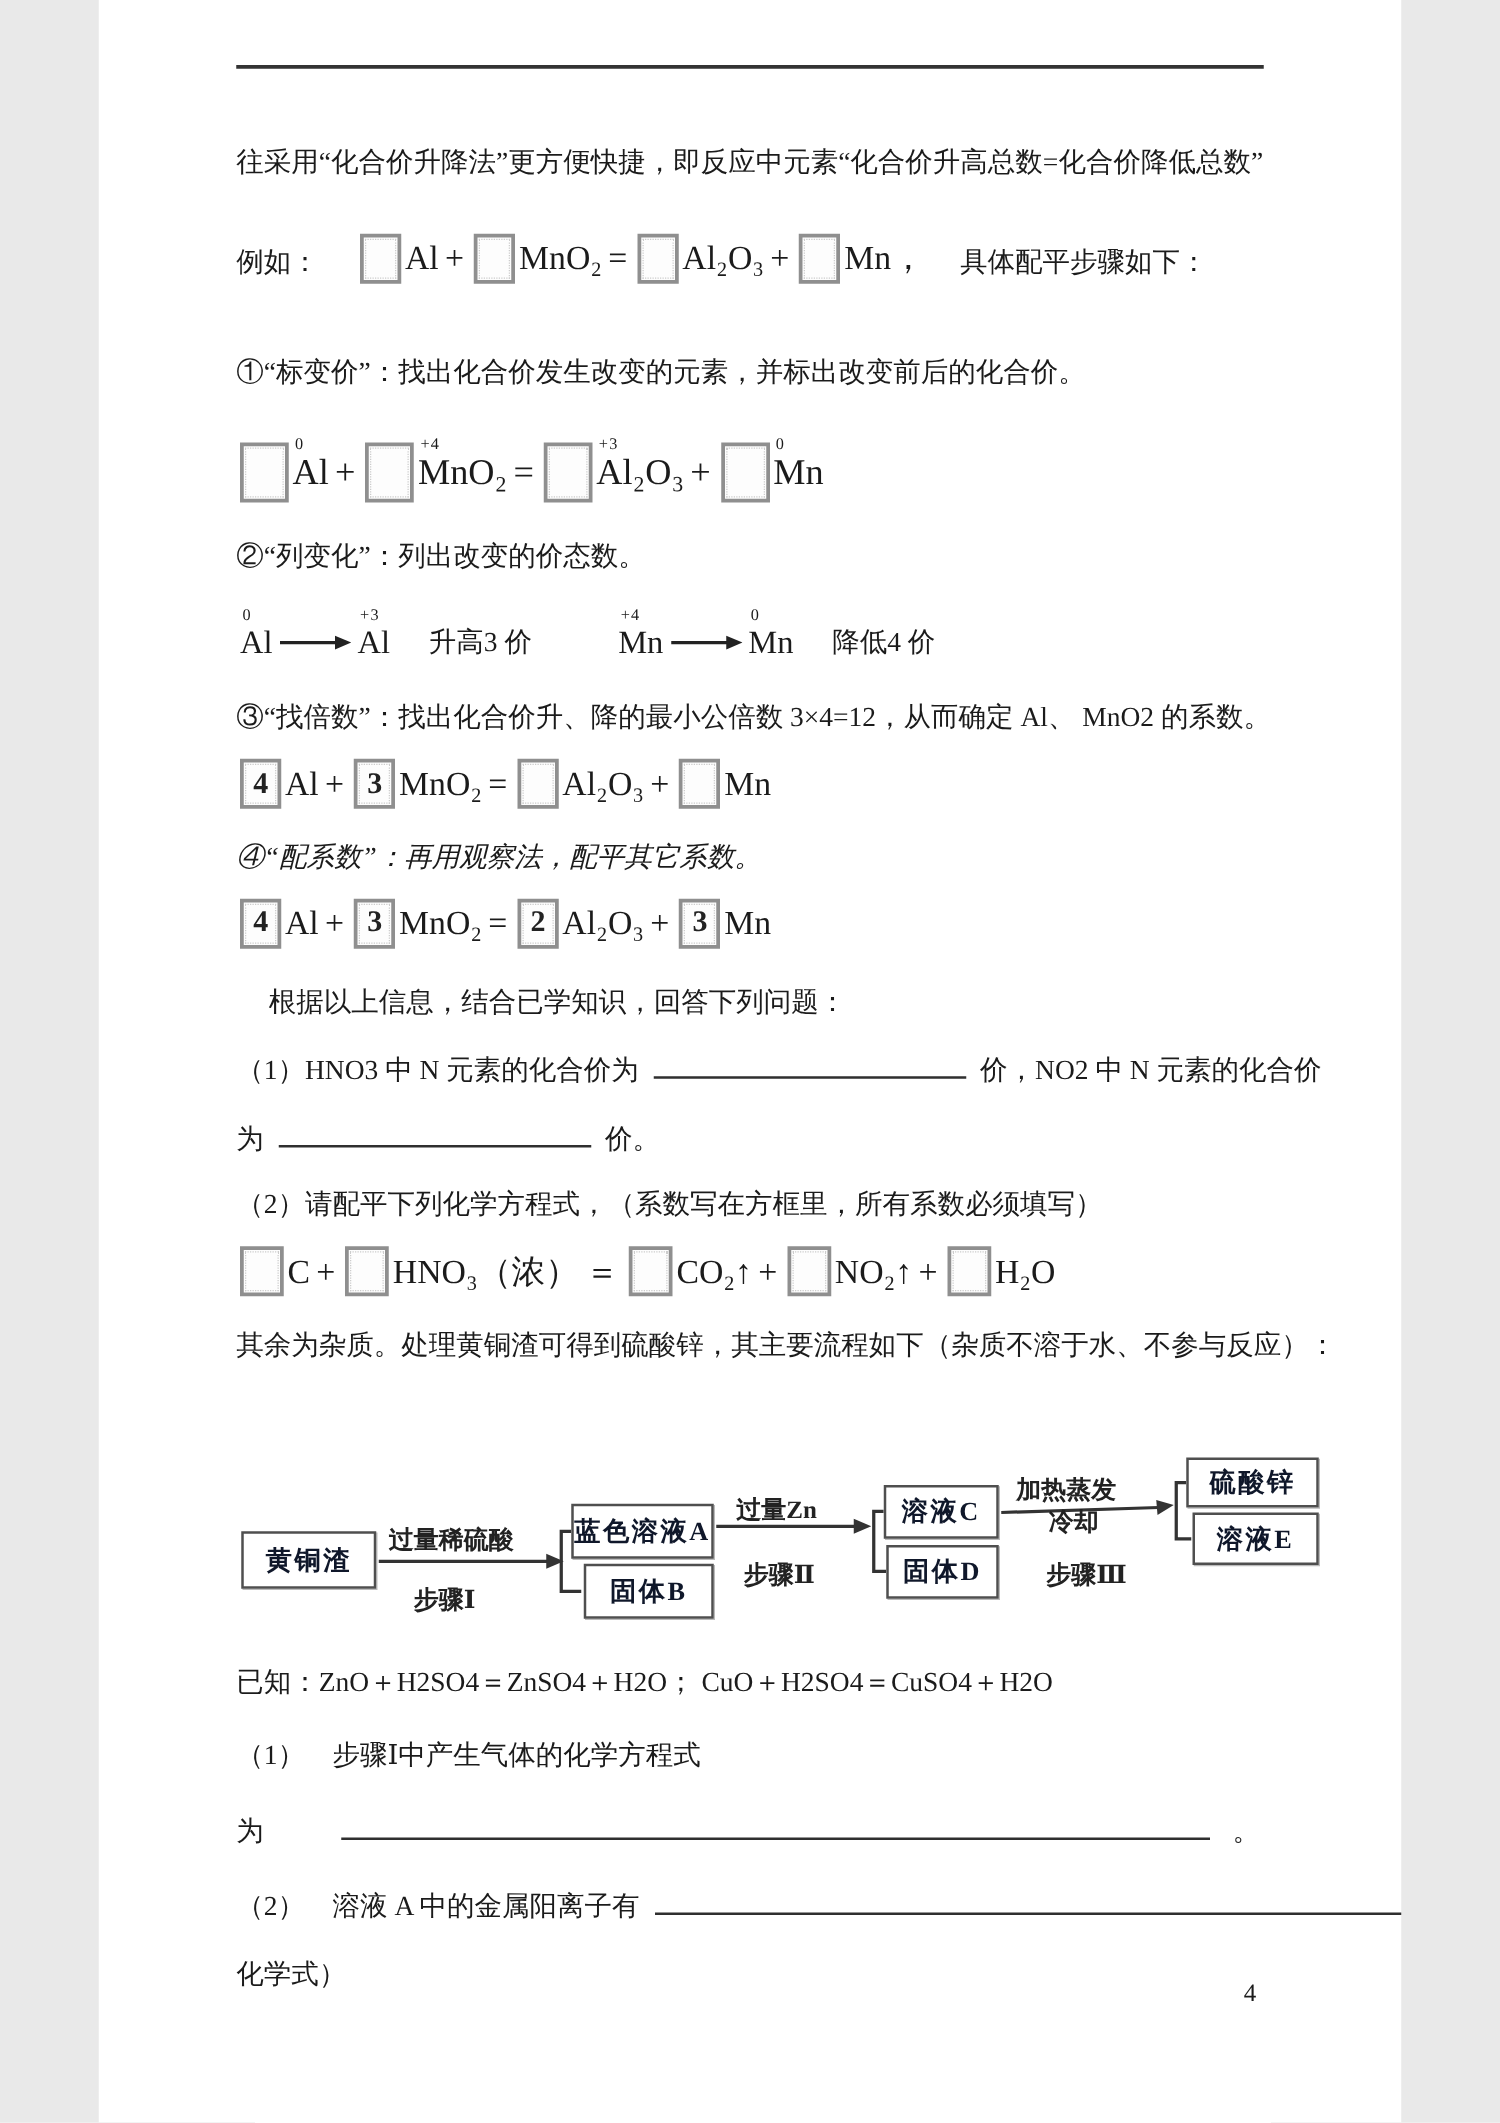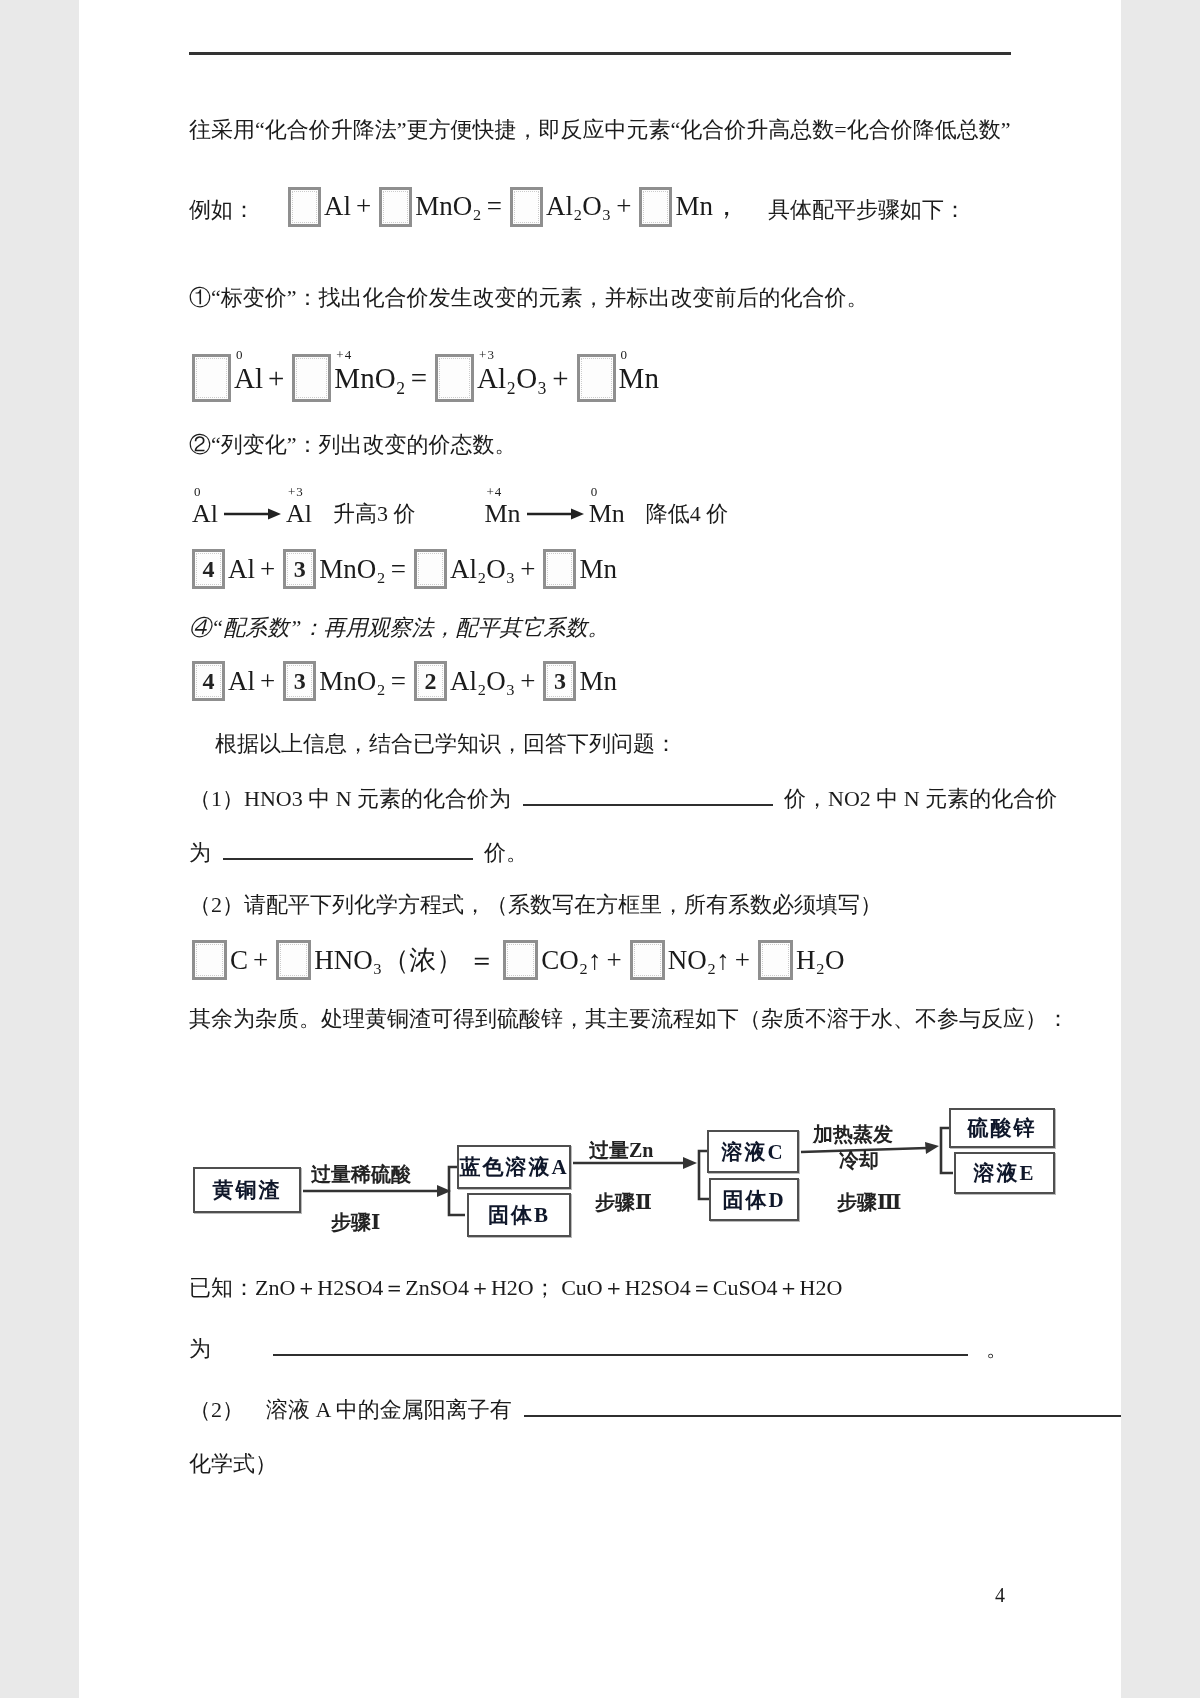--- a/index.html
+++ b/index.html
@@ -47,21 +47,21 @@
   }
   .eq-text,.eq-op{font-size:27px;}
   .eq-op{margin:0 5px;}
   .equation.marked{font-size:29px;padding-top:16px;margin-top:26px;}
   .marked .eq-box{width:33px;height:42px;}
   .marked .eq-text,.marked .eq-op{font-size:29px;}
   .eq-term{position:relative;display:inline-block;}
   .eq-term .ox{position:absolute;top:-13px;left:2px;font-size:13px;letter-spacing:1px;white-space:nowrap;}
   .equation.change{font-size:26px;padding-top:14px;margin-top:22px;}
   .change .eq-term{margin:0 3px;font-size:26px;}
-  .eq-label{font-size:22px;margin-left:18px;}
+  .eq-label{font-size:22px;margin-left:28px;}
   .eq-gap{display:inline-block;width:66px;}
   .eq-arr{margin:0 2px;flex:0 0 auto;}
   .equation.lcm,.equation.final{margin-top:18px;}
   .equation.carbon .eq-box{width:29px;}
 
   
   .blank{display:inline-block;border-bottom:2px solid #2f2f2f;height:1.05em;vertical-align:baseline;}
   .w250{width:250px;}
   .w695{width:695px;margin-left:62px;}
   .w600{width:600px;margin-left:12px;margin-right:10px;}
@@ -136,20 +136,21 @@
       <span class="eq-gap"></span>
       <span class="eq-term"><span class="ox">+4</span><span>Mn</span></span>
       <svg class="eq-arr" width="58" height="12" viewBox="0 0 58 12">
         <line x1="1" y1="6" x2="47" y2="6" stroke="#222" stroke-width="2.6"></line>
         <polygon points="58,6 45,0.5 45,11.5" fill="#222"></polygon>
       </svg>
       <span class="eq-term"><span class="ox">0</span><span>Mn</span></span>
       <span class="eq-label">降低4 价</span>
     </div>
 
+  <p class="mt-s3">③“找倍数”：找出化合价升、降的最小公倍数 3×4=12，从而确定 Al、  MnO2 的系数。</p>
   <div class="equation lcm">
       <span class="eq-box">4</span>
       <span class="eq-text">Al</span>
       <span class="eq-op">+</span>
       <span class="eq-box">3</span>
       <span class="eq-text">MnO₂</span>
       <span class="eq-op">=</span>
       <span class="eq-box"></span>
       <span class="eq-text">Al₂O₃</span>
       <span class="eq-op">+</span>
@@ -233,20 +234,21 @@
     <div class="fc-lbl" style="left:140px;top:112px;">步骤Ⅰ</div>
     <div class="fc-lbl" style="left:398px;top:40px;">过量Zn</div>
     <div class="fc-lbl" style="left:404px;top:92px;">步骤Ⅱ</div>
     <div class="fc-lbl" style="left:622px;top:24px;">加热蒸发</div>
     <div class="fc-lbl" style="left:648px;top:50px;">冷却</div>
     <div class="fc-lbl" style="left:646px;top:92px;">步骤Ⅲ</div>
   </div>
 
   <p class="mt-known">已知：ZnO＋H2SO4＝ZnSO4＋H2O；     CuO＋H2SO4＝CuSO4＋H2O</p>
 
+  <p class="mt-sub">（1）　步骤Ⅰ中产生气体的化学方程式</p>
   <p class="mt-sub">
     <span>为</span><span class="blank w695"></span><span class="q-sep" style="margin-left:18px;">。</span>
   </p>
 
   <p class="mt-sub">
     <span>（2）　溶液 A 中的金属阳离子有</span><span class="blank w600"></span><span>（填</span>
   </p>
   <p class="mt-15">化学式）</p>
 
   <div class="page-num">4</div>

